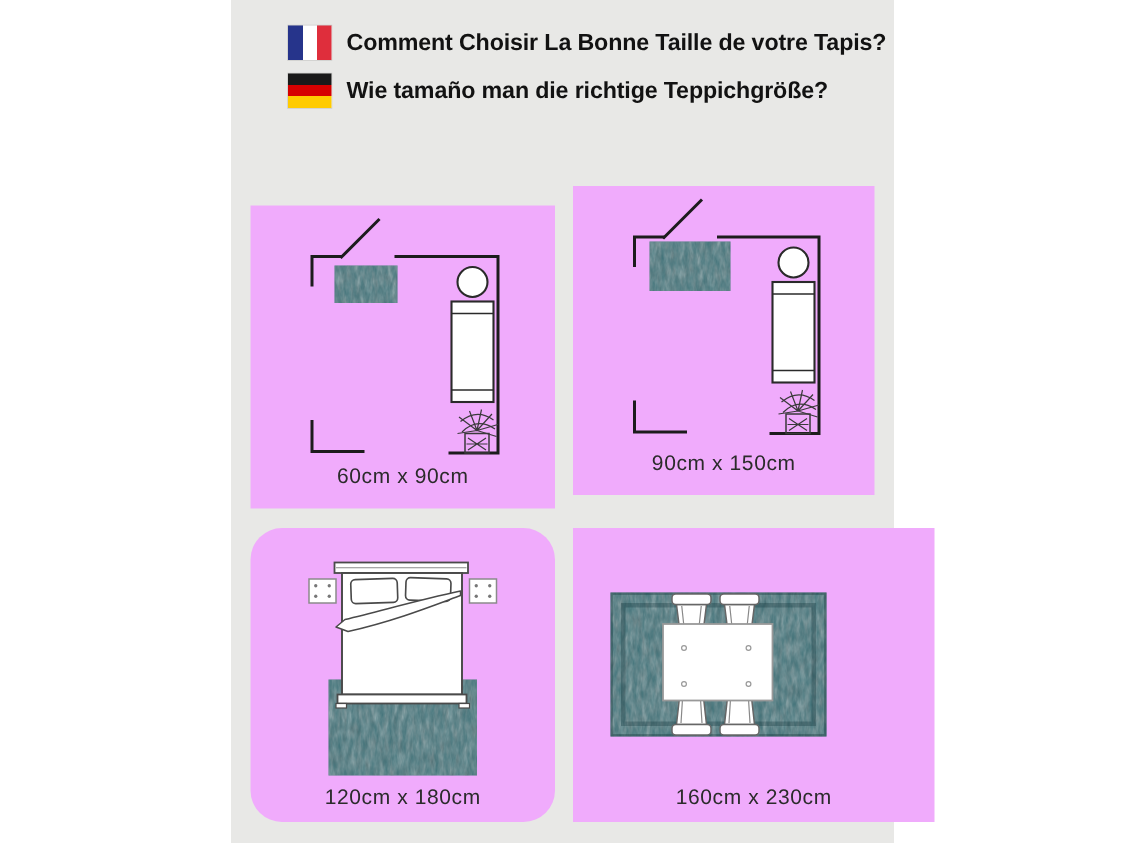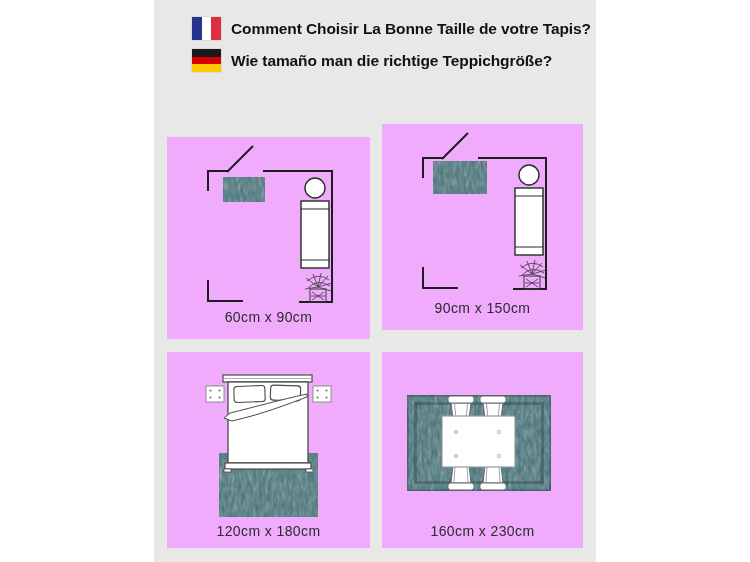--- a/index.html
+++ b/index.html
@@ -17,22 +17,22 @@
   .flag-es{background:linear-gradient(180deg,#C8102E 0 26%,#F7C300 26% 76%,#C8102E 76% 100%);}
   .flag-es::after{content:"";position:absolute;left:5px;top:8px;width:6px;height:7px;
                   background:#A96A28;border-radius:2px;opacity:.85;}
   .flag-it{background:linear-gradient(90deg,#169B62 0 33.4%,#ffffff 33.4% 66.6%,#CD2B37 66.6% 100%);}
   .flag-de{background:linear-gradient(180deg,#191919 0 33.4%,#D60000 33.4% 66.6%,#FFCB00 66.6% 100%);}
 
   
   .panel{position:absolute;background:#f0abfc;}
   .panel-tl{left:13px;top:137px;width:203px;height:202px;}
   .panel-tr{left:228px;top:124px;width:201px;height:206px;}
-  .panel-bl{left:13px;top:352px;width:203px;height:196px;}
-  .panel-br{left:228px;top:352px;width:201px;height:196px;}
+  .panel-bl{left:13px;top:352px;width:203px;height:196px;border-radius:21px;}
+  .panel-br{left:228px;top:352px;width:241px;height:196px;}
   .panel svg{display:block;position:absolute;left:0;top:0;}
   .size-label{position:absolute;left:0;width:100%;text-align:center;
               font-size:14px;color:#2B2B2B;letter-spacing:0.4px;}
   .label-top{bottom:14px;}
   .label-bottom{bottom:9px;}
 
   .rug-fill{fill:#3D7077;}
 </style>
 </head>
 <body>

